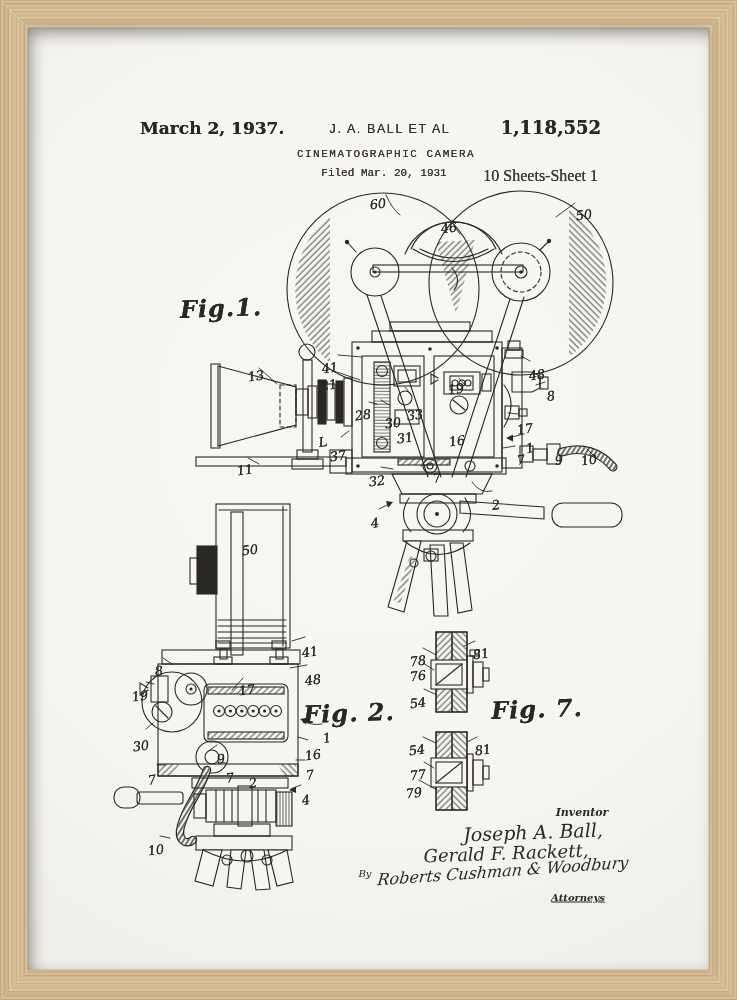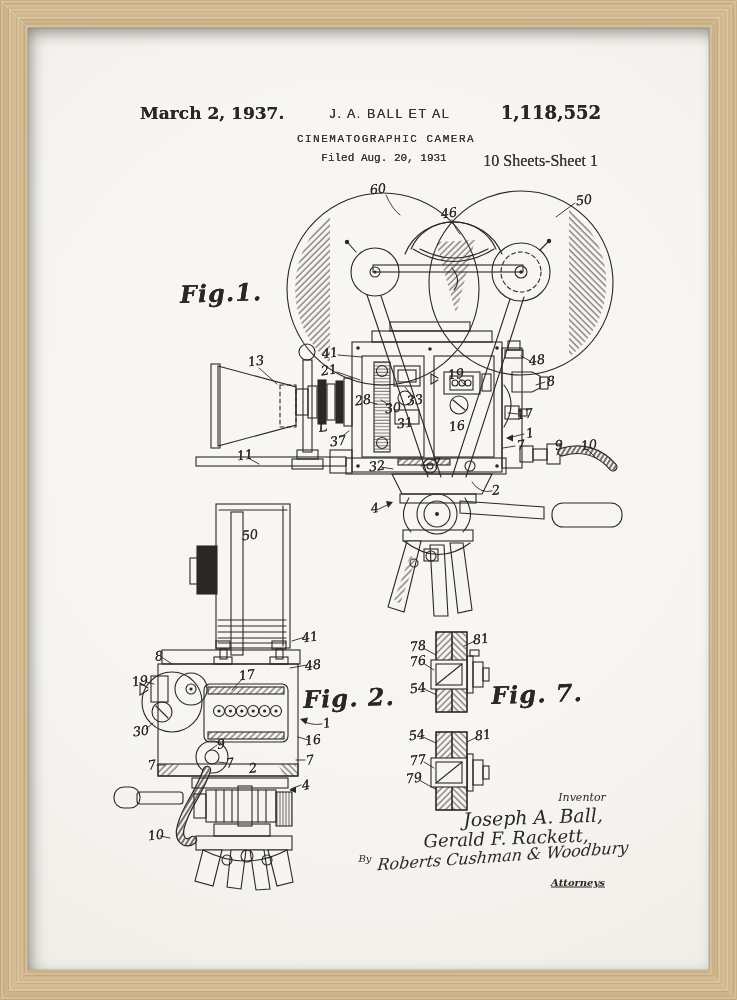--- a/index.html
+++ b/index.html
@@ -24,21 +24,21 @@
   .f-left{top:0;left:0;width:28px;height:100%;
          clip-path:polygon(0 0,100% 28px,100% calc(100% - 30px),0 100%);}
   .f-right{top:0;right:0;width:28px;height:100%;
          clip-path:polygon(100% 0,100% 100%,0 calc(100% - 30px),0 28px);}
   
   .sheet{position:absolute;left:28px;top:28px;right:28px;bottom:30px;
     background:radial-gradient(circle at 50% 42%, #f8f7f4 0%, var(--paper) 60%, #efede7 100%);
     box-shadow: inset 10px 12px 16px -8px rgba(85,80,70,.65),
                 inset -4px -5px 12px -8px rgba(85,80,70,.45),
                 inset 0 0 0 1px rgba(120,115,105,.15);}
-  .layer{position:absolute;inset:0;pointer-events:none;}
+  .layer{position:absolute;inset:0;pointer-events:none;margin-top:15px;}
   
   .ptext{position:absolute;color:var(--ink);white-space:nowrap;text-shadow:0 0 .4px var(--ink);}
   .ph-date{left:140px;top:103px;font-size:17px;font-weight:bold;}
   .ph-name{left:390px;top:107px;transform:translateX(-50%);
            font-family:"Liberation Sans",sans-serif;font-size:12.5px;letter-spacing:1.6px;color:#35332d;}
   .ph-num{left:601px;top:102px;transform:translateX(-100%);font-size:18px;font-weight:bold;}
   .ph-title{left:386px;top:133px;transform:translateX(-50%);
             font-family:"Liberation Mono",monospace;font-size:11px;letter-spacing:1.5px;color:#3a382f;}
   .ph-filed{left:384px;top:152px;transform:translateX(-50%);
             font-family:"Liberation Mono",monospace;font-size:11px;color:#3a382f;}
@@ -46,21 +46,21 @@
             font-family:Liberation Serif, serif;font-size:16px;color:#3a382f;}
   
   .fig-label{position:absolute;transform:translate(-50%,-50%) rotate(-2deg);
     font-style:italic;font-weight:bold;font-size:24px;letter-spacing:1px;color:var(--ink);
     text-shadow:0 0 .5px var(--ink);white-space:nowrap;}
   .ref-num{position:absolute;transform:translate(-50%,-50%) rotate(-8deg);
     font-style:italic;font-size:13px;color:var(--ink);white-space:nowrap;
     text-shadow:0 0 .3px var(--ink);}
   
   .sig{position:absolute;transform:translate(-50%,-50%);color:var(--ink);white-space:nowrap;}
-  .sig-inventor{left:582px;top:797px;font-size:11px;font-weight:normal;font-style:italic;}
+  .sig-inventor{left:582px;top:797px;font-size:11px;font-weight:bold;font-style:italic;}
   .sig-name1{left:533px;top:817px;font-size:19px;font-style:italic;transform:translate(-50%,-50%) rotate(-2deg);}
   .sig-name2{left:506px;top:838px;font-size:18px;font-style:italic;transform:translate(-50%,-50%) rotate(-2deg);}
   .sig-by{left:365px;top:858px;font-size:10px;font-style:italic;}
   .sig-script{left:503px;top:856px;font-size:16px;font-style:italic;
               transform:translate(-50%,-50%) rotate(-4deg) skewX(-10deg);}
   .sig-att{left:578px;top:882px;font-size:10px;font-weight:bold;font-style:italic;text-decoration:underline;}
   svg{position:absolute;inset:0;}
 </style>
 </head>
 <body>
@@ -72,21 +72,21 @@
   <div class="wood grain-v f-left"></div>
   <div class="wood grain-v f-right"></div>
 
   <div class="sheet"></div>
 
   <div class="layer">
     <span class="ptext ph-date">March 2, 1937.</span>
     <span class="ptext ph-name">J. A. BALL ET AL</span>
     <span class="ptext ph-num">1,118,552</span>
     <span class="ptext ph-title">CINEMATOGRAPHIC CAMERA</span>
-    <span class="ptext ph-filed">Filed Aug. 20, 1931</span>
+    <span class="ptext ph-filed">Filed Mar. 20, 1931</span>
     <span class="ptext ph-sheet">10 Sheets-Sheet 1</span>
   </div>
 
   <svg viewBox="0 0 737 1000">
     <defs>
       <pattern id="h45" patternUnits="userSpaceOnUse" width="4.5" height="4.5" patternTransform="rotate(45)">
         <line x1="1" y1="0" x2="1" y2="4.5" stroke="#2a2822" stroke-width="0.8"></line>
       </pattern>
       <pattern id="h135" patternUnits="userSpaceOnUse" width="4.5" height="4.5" patternTransform="rotate(-45)">
         <line x1="1" y1="0" x2="1" y2="4.5" stroke="#2a2822" stroke-width="0.8"></line>

